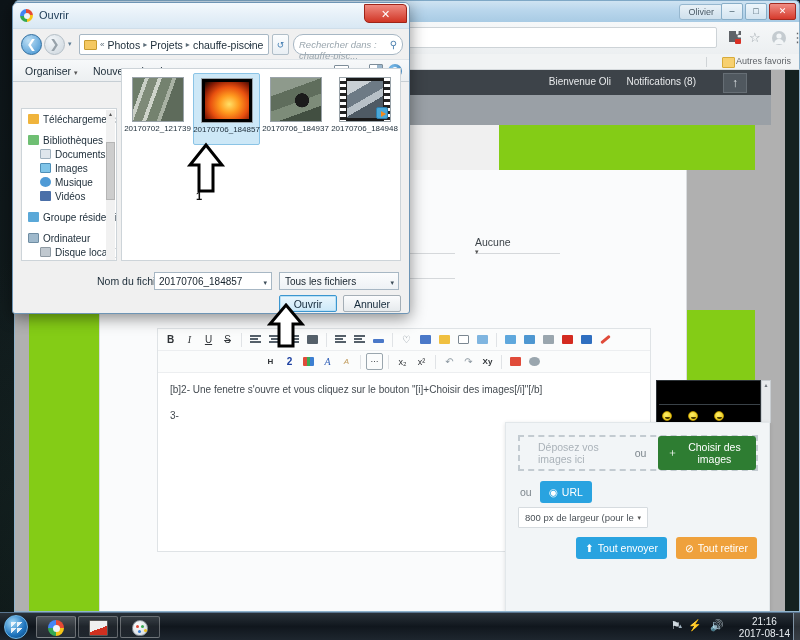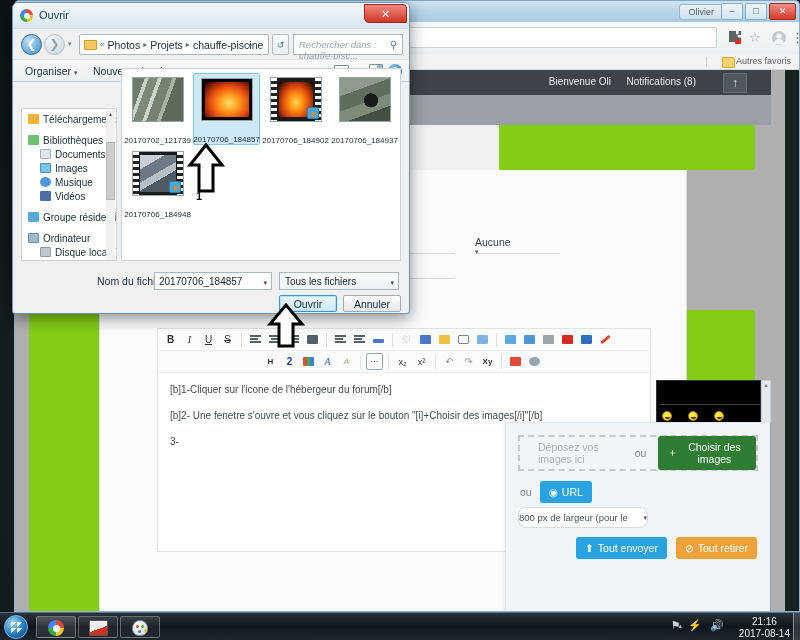--- a/index.html
+++ b/index.html
@@ -242,23 +242,23 @@
     padding:5px 9px; display:inline-flex; align-items:center; gap:4px;
     font-family:"Liberation Sans", sans-serif; cursor:pointer;
   }
   .btn-green{ background:#2e7d32; }
   .btn-blue{ background:#29a3e0; }
   .btn-orange{ background:#efa13c; }
   .row-ou{ position:absolute; left:14px; top:58px; display:flex; align-items:center; gap:8px; }
   .ou-lbl{ color:#7d868d; font-size:10.5px; }
   .sel-width{
     position:absolute; left:12px; top:84px; width:130px; height:21px;
-    background:#fff; border:1px solid #d6dbdf; border-radius:8px;
+    background:#fff; border:1px solid #d6dbdf; border-radius:1px;
     font-size:9.5px; color:#4a5157; display:flex; align-items:center;
-    justify-content:space-between; padding:0 0;
+    justify-content:space-between; padding:0 6px;
   }
   .row-actions{ position:absolute; left:70px; top:114px; display:flex; gap:9px; }
 
   
   #dialog{
     position:absolute; left:12px; top:2px; width:398px; height:312px;
     background:#f0f0f0;
     border:1px solid #6e95b5;
     border-radius:6px 6px 3px 3px;
     box-shadow:0 4px 16px rgba(0,0,0,.45);
@@ -300,21 +300,21 @@
   .bc-folder{ width:13px; height:10px; background:#f5c860; border:1px solid #c99c2e; border-radius:1px; }
   .bc-sep{ color:#5a6b77; font-size:8px; }
   .bc-caret{ position:absolute; right:16px; top:7px; font-size:7px; color:#45586a; }
   .refresh{
     position:absolute; left:259px; top:5px; width:17px; height:21px;
     background:linear-gradient(180deg,#fbfdfe,#e9eff4); border:1px solid #b0bec8;
     border-radius:2px; color:#3d7ab0; font-size:9px; text-align:center; line-height:20px;
   }
   .dlg-search{
     position:absolute; left:280px; top:5px; width:110px; height:21px;
-    background:#fff; border:1px solid #a7b7c4; border-radius:0;
+    background:#fff; border:1px solid #a7b7c4; border-radius:10px;
     font-size:9.5px; color:#9aa6ae; font-style:italic; padding:4px 0 0 5px;
   }
   .dlg-search .mag{ position:absolute; right:5px; top:4px; font-style:normal; color:#4a7fae; font-size:10px; }
 
   .dlg-toolbar{
     height:23px; position:relative;
     background:linear-gradient(180deg,#f7f9fa,#eceff1);
     border-top:1px solid #dfe4e8; border-bottom:1px solid #c6ced4;
   }
   .tb-organiser{ position:absolute; left:12px; top:5px; font-size:10.5px; color:#1c2c38; }
@@ -357,21 +357,21 @@
     position:absolute; left:108px; top:-40px; width:280px; height:193px;
     background:#fff; border:1px solid #cdd4d9; overflow:hidden;
   }
   .thumb-grid{ display:flex; flex-wrap:wrap; padding:4px 2px; gap:2px; }
   .thumb-cell{
     width:67px; height:72px; display:flex; flex-direction:column;
     align-items:center; justify-content:flex-start; padding-top:4px;
   }
   .thumb-cell.sel{ background:#cde8f7; border:1px solid #8bc4e6; border-radius:2px; }
   .thumb-img{ width:52px; height:45px; border:1px solid #9aa3a9; position:relative; overflow:hidden; }
-  .thumb-cap{ font-size:8px; color:#1c2c38; margin-top:14px; white-space:nowrap; }
+  .thumb-cap{ font-size:8px; color:#1c2c38; margin-top:2px; white-space:nowrap; }
   .film{
     position:absolute; left:0; top:0; width:100%; height:100%;
     background:
       repeating-linear-gradient(180deg,#fff 0 3px,#222 3px 6px) 0 0/6px 100% no-repeat,
       repeating-linear-gradient(180deg,#fff 0 3px,#222 3px 6px) 100% 0/6px 100% no-repeat,
       #1a1a1a;
   }
   .playbadge{
     position:absolute; right:2px; bottom:2px; width:12px; height:12px; border-radius:2px;
     background:#4aa8d8; border:1px solid #2b7fae;
@@ -701,21 +701,20 @@
         <div class="tb-div"></div>
         <div class="tbtn">
             <span class="sq" style="background:#e04b3a"></span>
           </div>
         <div class="tbtn">
             <span class="sq" style="background:#9aa6ae;border-radius:50%"></span>
           </div>
       </div>
 
       <div class="edit-area">
-        <p>[b]1-Cliquer sur l'icone de l'hébergeur du forum[/b]</p>
         <p>[b]2- Une fenetre s'ouvre et vous cliquez sur le bouton "[i]+Choisir des images[/i]"[/b]</p>
         <p>3-</p>
       </div>
       <div class="resize-grip"></div>
     </div>
 
     <div class="upload-panel">
       <div class="dropzone">
         <span class="dz-text">Déposez vos images ici</span>
         <span class="dz-ou">ou</span>
@@ -855,28 +854,20 @@
         </div>
 
         <div class="thumb-cell sel">
           <div class="thumb-img">
             <div style="position:absolute;inset:0;background:#000"></div>
               <div class="fire"></div>
           </div>
           <div class="thumb-cap">20170706_184857</div>
         </div>
 
-        <div class="thumb-cell">
-          <div class="thumb-img">
-            <div class="film"></div>
-              <div class="fire2"></div>
-            <span class="playbadge"></span>
-          </div>
-          <div class="thumb-cap">20170706_184902</div>
-        </div>
 
         <div class="thumb-cell">
           <div class="thumb-img">
               <div class="photo-pump"></div>
             </div>
           <div class="thumb-cap">20170706_184937</div>
         </div>
 
         <div class="thumb-cell">
           <div class="thumb-img">

